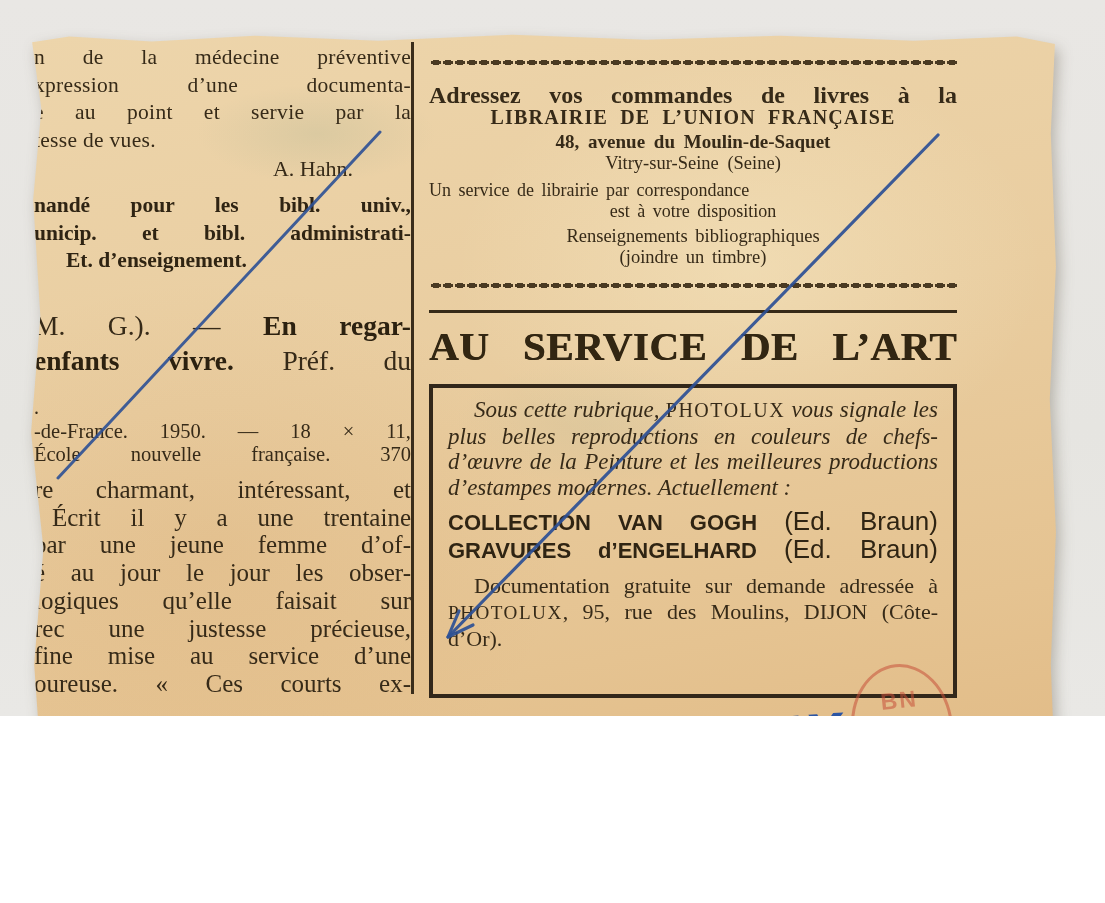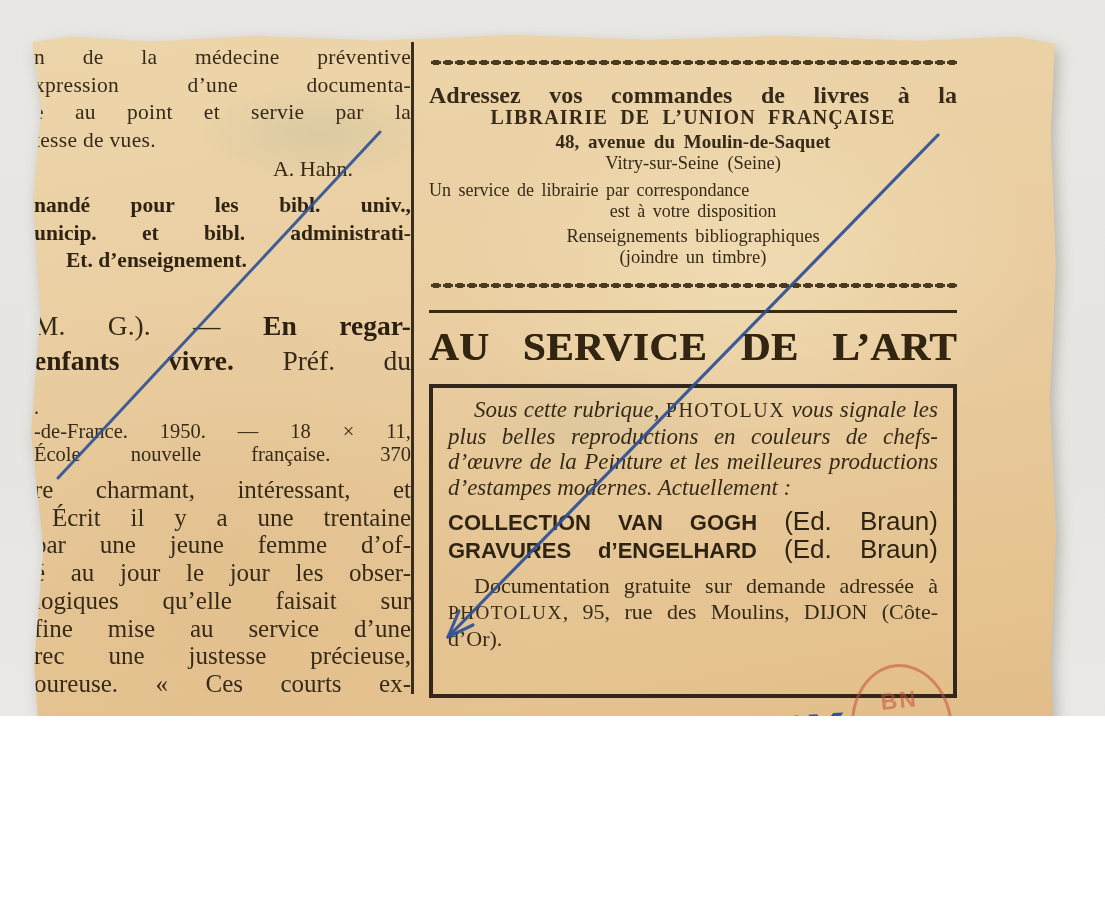--- a/index.html
+++ b/index.html
@@ -85,22 +85,22 @@
         <div class="g g-imprint">
           <div class="j">-de-France. 1950. — 18 × 11,</div>
           <div class="j"><span>École nouvelle française.</span> <span>370</span></div>
         </div>
         <div class="g g-review">
           <div class="j">re charmant, intéressant, et</div>
           <div class="j indent1">Écrit il y a une trentaine</div>
           <div class="j">par une jeune femme d’of-</div>
           <div class="j">é au jour le jour les obser-</div>
           <div class="j">logiques qu’elle faisait sur</div>
+          <div class="j">rec une justesse précieuse,</div>
           <div class="j">fine mise au service d’une</div>
-          <div class="j">rec une justesse précieuse,</div>
           <div class="j">oureuse. « Ces courts ex-</div>
         </div>
       </div>
 
       <div class="divider"></div>
 
       <div class="rightcol">
         <div class="r chain chain1"></div>
         <div class="r ad-intro j">Adressez vos commandes de livres à la</div>
         <div class="r ad-name">LIBRAIRIE DE L’UNION FRANÇAISE</div>

